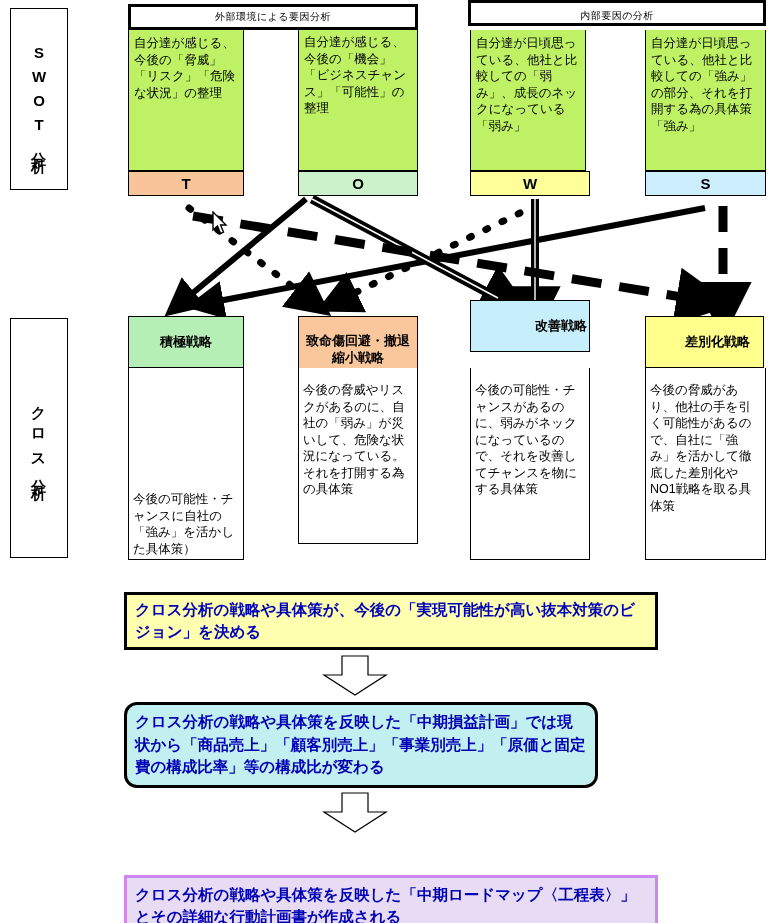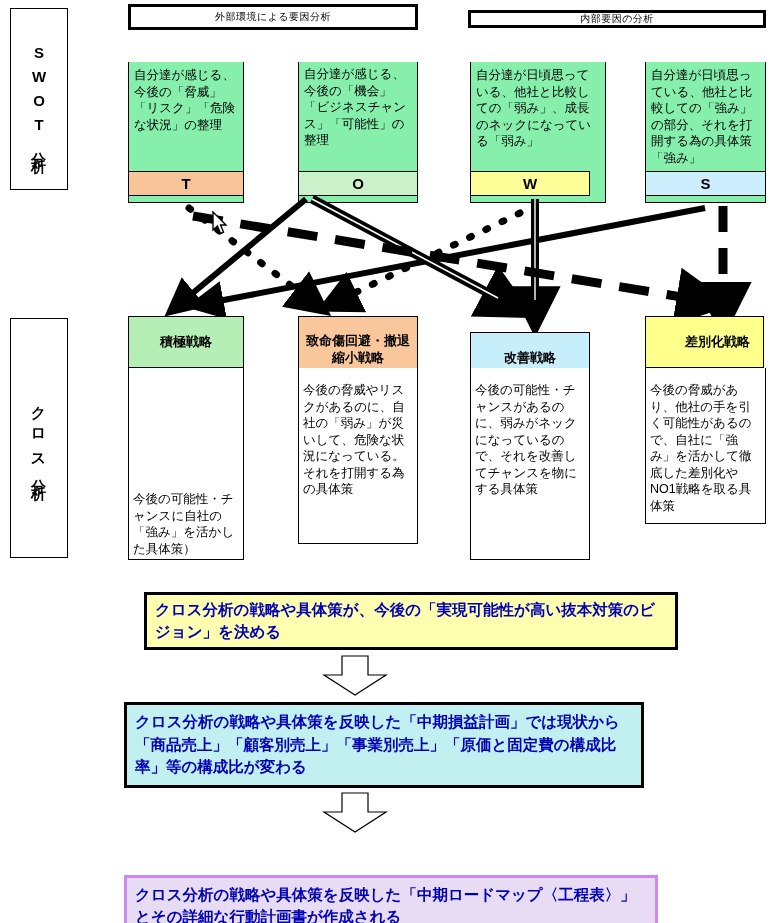--- a/index.html
+++ b/index.html
@@ -39,26 +39,25 @@
     display:flex;align-items:center;justify-content:center;
     font-size:10px;
     font-weight:normal;
     letter-spacing:0.5px;
   }
 
   
   .swot-body{
     border:1px solid #000;
     border-top:none;
-    background:#86efac;
+    background:#bef264;
     font-size:12.5px;
     line-height:1.32;
     padding:5px 4px 2px 5px;
     overflow:hidden;
-    margin-top:32px;
   }
   .swot-key{
     border:1px solid #000;
     display:flex;align-items:center;justify-content:center;
     font-size:15px;
     font-weight:bold;
   }
 
   
   .cross-title{
@@ -84,21 +83,21 @@
 
   
   .banner{
     display:flex;align-items:center;
     font-weight:bold;
     font-size:15.5px;
     line-height:1.45;
     padding:5px 8px;
     color:#0000b4;
   }
-  .banner.b1{border:3px solid #000;margin-left:20px;}
+  .banner.b1{border:3px solid #000;}
   .banner.b2{border:3px solid #000;}
   .banner.b3{border:3px solid #cc88ee;margin-top:40px;}
 
   
   .downarrow{position:absolute;}
 
   
   .overlay{position:absolute;left:0;top:0;width:775px;height:923px;pointer-events:none;}
 
   .cursor{position:absolute;pointer-events:none;}
@@ -109,39 +108,39 @@
 <div class="stage">
 
   <div class="abs vlabel" style="left:10px;top:8px;width:58px;height:182px;">
     <span>SWOT分析</span>
   </div>
 
   <div class="abs sec-head" style="left:128px;top:4px;width:290px;height:26px;">
     <span>外部環境による要因分析</span>
   </div>
 
-  <div class="abs sec-head" style="left:468px;top:10px;width:298px;height:18px;">
+  <div class="abs sec-head" style="left:468px;top:0;width:298px;height:26px;align-items:flex-end;">
     <span>内部要因の分析</span>
   </div>
 
   <div class="abs swot-body" style="left:128px;top:30px;width:116px;height:141px;">
     <span>自分達が感じる、今後の「脅威」「リスク」「危険な状況」の整理</span>
   </div>
   <div class="abs swot-key" style="left:128px;top:171px;width:116px;height:25px;background:#f9c49a;">
     <span>T</span>
   </div>
 
   <div class="abs swot-body" style="left:298px;top:30px;width:120px;height:141px;font-family:Liberation Mono, monospace;">
     <span>自分達が感じる、今後の「機会」「ビジネスチャンス」「可能性」の整理</span>
   </div>
   <div class="abs swot-key" style="left:298px;top:171px;width:120px;height:25px;background:#ccf2cc;">
     <span>O</span>
   </div>
 
-  <div class="abs swot-body" style="left:470px;top:30px;width:136px;height:141px;">
+  <div class="abs swot-body" style="left:470px;top:30px;width:116px;height:141px;">
     <span>自分達が日頃思っている、他社と比較しての「弱み」、成長のネックになっている「弱み」</span>
   </div>
   <div class="abs swot-key" style="left:470px;top:171px;width:120px;height:25px;background:#ffff99;">
     <span>W</span>
   </div>
 
   <div class="abs swot-body" style="left:645px;top:30px;width:121px;height:141px;">
     <span>自分達が日頃思っている、他社と比較しての「強み」の部分、それを打開する為の具体策「強み」</span>
   </div>
   <div class="abs swot-key" style="left:645px;top:171px;width:121px;height:25px;background:#cdeefd;">
@@ -208,43 +207,43 @@
     <span>今後の可能性・チャンスに自社の「強み」を活かした具体策）</span>
   </div>
 
   <div class="abs cross-title" style="left:298px;top:316px;width:120px;height:68px;background:#fac69b;text-align:center;">
     <span>致命傷回避・撤退縮小戦略</span>
   </div>
   <div class="abs cross-body vtop" style="left:298px;top:368px;width:120px;height:176px;">
     <span>今後の脅威やリスクがあるのに、自社の「弱み」が災いして、危険な状況になっている。それを打開する為の具体策</span>
   </div>
 
-  <div class="abs cross-title" style="left:470px;top:332px;width:120px;height:52px;background:#c6eefb;">
+  <div class="abs cross-title" style="left:470px;top:300px;width:120px;height:52px;background:#c6eefb;justify-content:flex-end;">
     <span>改善戦略</span>
   </div>
   <div class="abs cross-body vtop" style="left:470px;top:368px;width:120px;height:192px;">
     <span>今後の可能性・チャンスがあるのに、弱みがネックになっているので、それを改善してチャンスを物にする具体策</span>
   </div>
 
   <div class="abs cross-title" style="left:645px;top:316px;width:119px;height:52px;background:#ffff8c;padding-left:28px;">
     <span>差別化戦略</span>
   </div>
-  <div class="abs cross-body vtop" style="left:645px;top:368px;width:121px;height:156px;">
+  <div class="abs cross-body vtop" style="left:645px;top:368px;width:121px;height:192px;">
     <span>今後の脅威があり、他社の手を引く可能性があるので、自社に「強み」を活かして徹底した差別化やNO1戦略を取る具体策</span>
   </div>
 
   <div class="abs banner b1" style="left:124px;top:592px;width:534px;height:58px;background:#ffffb0;">
     <span>クロス分析の戦略や具体策が、今後の「実現可能性が高い抜本対策のビジョン」を決める</span>
   </div>
 
   <svg class="downarrow" style="left:320px;top:655px;" width="70" height="42" viewBox="0 0 70 42" xmlns="http://www.w3.org/2000/svg">
     <path d="M22,1 L48,1 L48,20 L66,20 L35,40 L4,20 L22,20 Z" fill="#ffffff" stroke="#000000" stroke-width="1.2"></path>
   </svg>
 
-  <div class="abs banner b2" style="left:124px;top:702px;width:520px;height:86px;background:#c2f0f0;">
+  <div class="abs banner b2" style="left:124px;top:702px;width:474px;height:86px;background:#c2f0f0;border-radius:13px;">
     <span>クロス分析の戦略や具体策を反映した「中期損益計画」では現状から「商品売上」「顧客別売上」「事業別売上」「原価と固定費の構成比率」等の構成比が変わる</span>
   </div>
 
   <svg class="downarrow" style="left:320px;top:792px;" width="70" height="42" viewBox="0 0 70 42" xmlns="http://www.w3.org/2000/svg">
     <path d="M22,1 L48,1 L48,20 L66,20 L35,40 L4,20 L22,20 Z" fill="#ffffff" stroke="#000000" stroke-width="1.2"></path>
   </svg>
 
   <div class="abs banner b3" style="left:124px;top:835px;width:534px;height:62px;background:#e8dcf5;">
     <span>クロス分析の戦略や具体策を反映した「中期ロードマップ〈工程表〉」とその詳細な行動計画書が作成される</span>
   </div>

